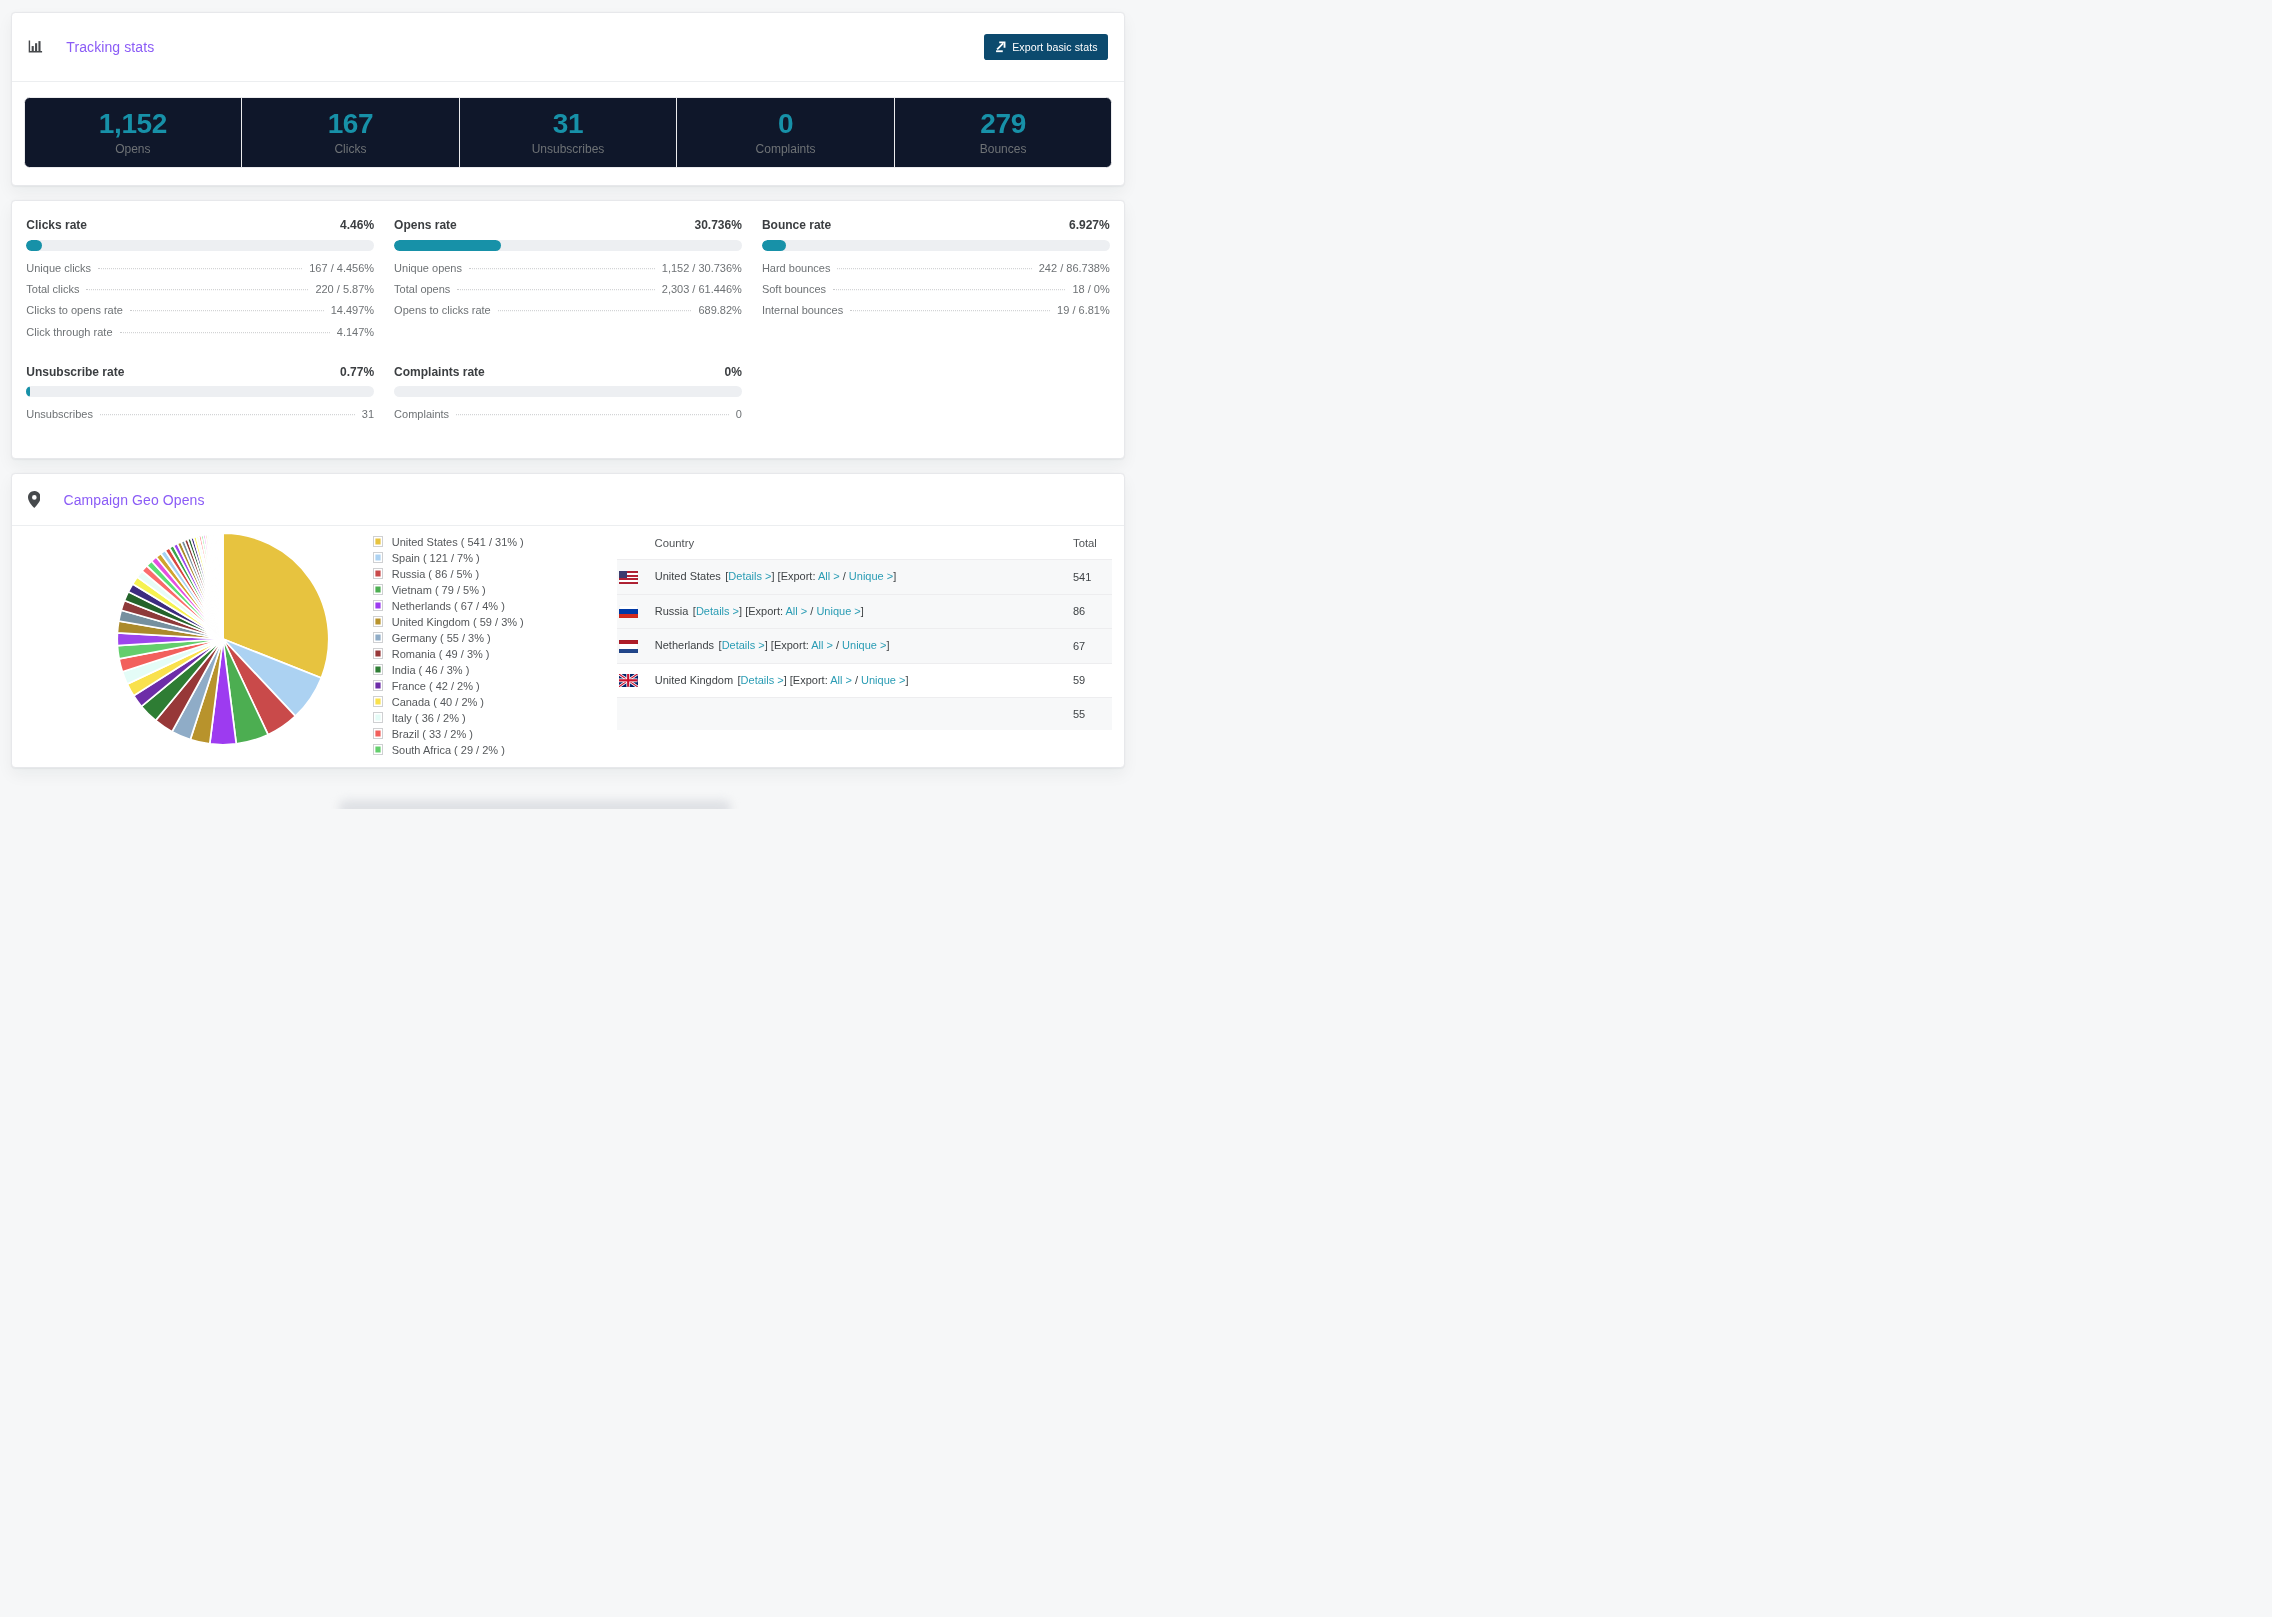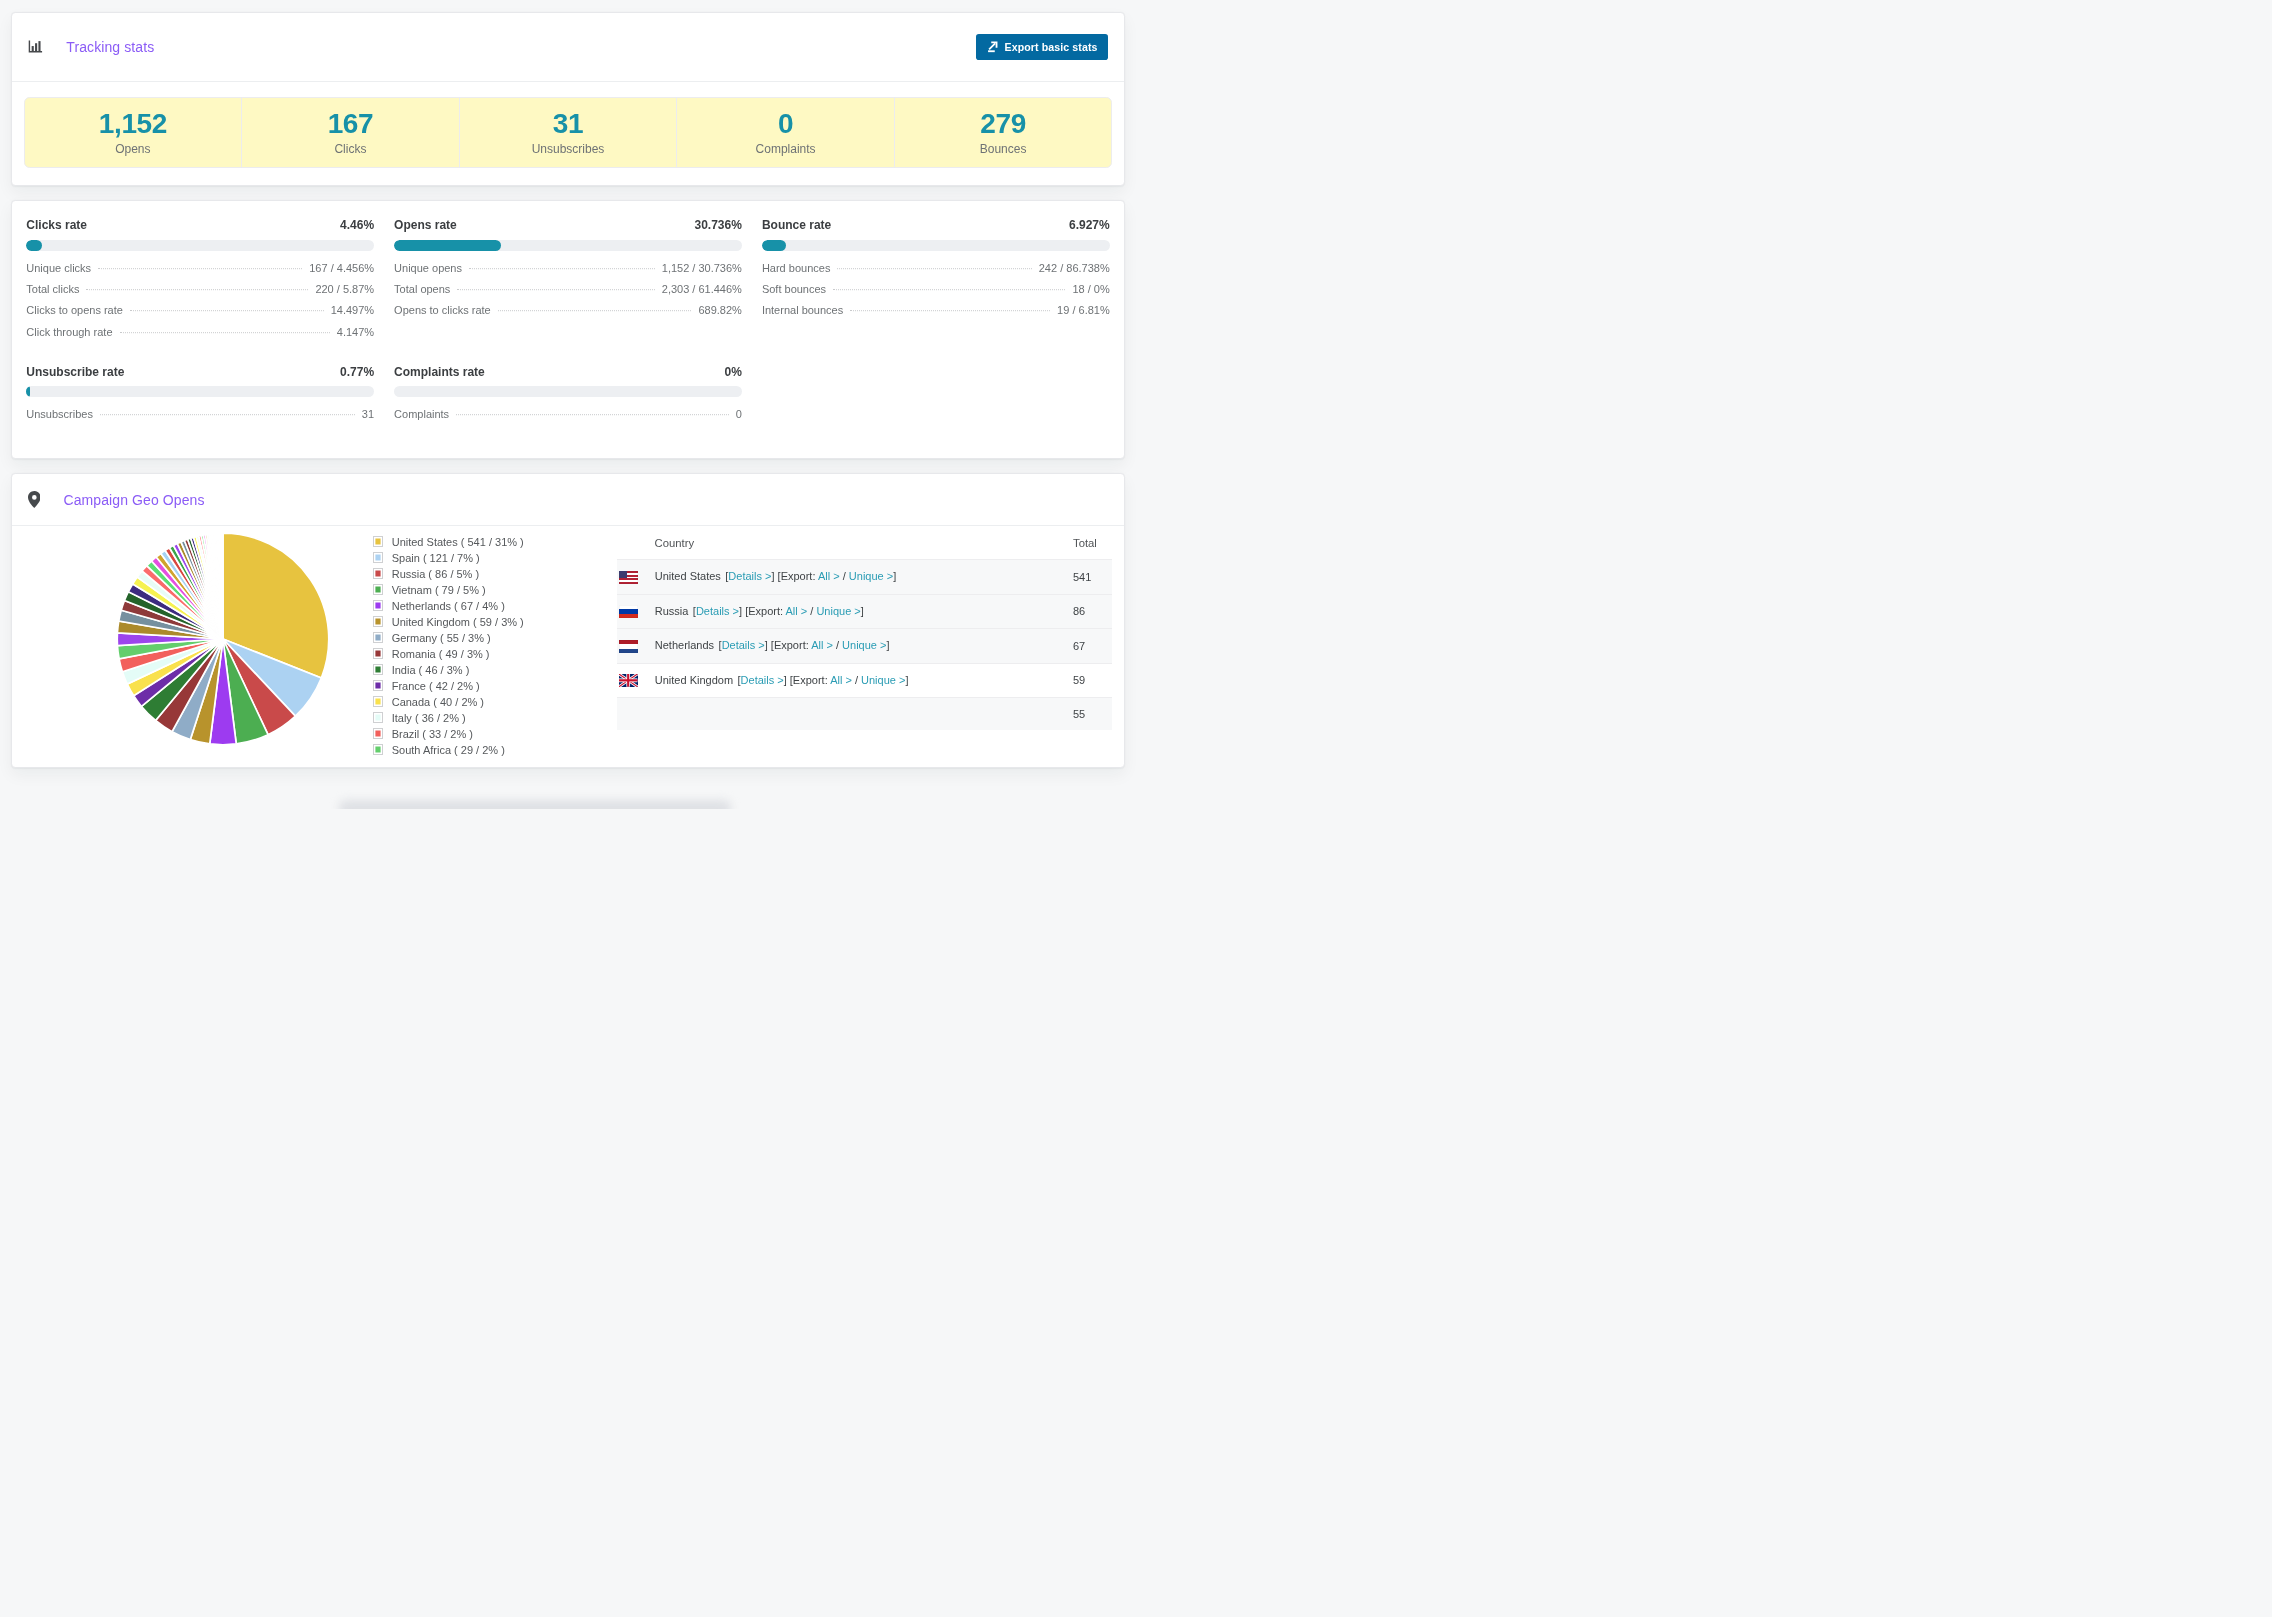--- a/index.html
+++ b/index.html
@@ -19,26 +19,26 @@
     box-shadow:0 0.7px 1.4px rgba(25,35,45,.05), 0 7px 15.5px rgba(25,35,45,.05);
     margin-bottom:14px;
   }
   .card-head { display:flex; justify-content:space-between; align-items:center; padding:21px 15.5px; }
   .card-title { display:flex; align-items:center; gap:23px; font-size:14px; color:#8b5cf6; letter-spacing:0.1px; }
   .card-title .ic { display:inline-flex; }
   .card-divider { height:0.7px; background:#eceef0; }
 
   .btn-primary {
     display:inline-flex; align-items:center; gap:6.4px;
-    background:#0369a1; color:#fff; border:none; border-radius:2.8px;
-    padding:7px 10.6px; font-size:10.6px; font-family:inherit; cursor:pointer; letter-spacing:0.1px;font-weight:bold;
+    background:#0c4a6e; color:#fff; border:none; border-radius:2.8px;
+    padding:7px 10.6px; font-size:10.6px; font-family:inherit; cursor:pointer; letter-spacing:0.1px;
   }
 
   
-  .stats-row { display:flex; margin:15.5px 11.3px 17px; border:0.7px solid #ececee; border-radius:5.6px; background:#fef9c3; }
+  .stats-row { display:flex; margin:15.5px 11.3px 17px; border:0.7px solid #ececee; border-radius:5.6px; background:#0f172a; }
   .stat-box { flex:1; text-align:center; padding:10px 0 11.3px; border-left:0.7px solid #ececee; }
   .stat-box:first-child { border-left:none; }
   .stat-value { font-size:28px; line-height:31px; font-weight:700; color:#1791a8; letter-spacing:-0.4px; }
   .stat-label { margin-top:2.8px; font-size:12px; color:#6e7275; }
 
   
   .rates-grid { display:grid; grid-template-columns:repeat(3,1fr); column-gap:20px; row-gap:27px; padding:17px 14px 38px; }
   .rate-head { display:flex; justify-content:space-between; align-items:baseline; }
   .rate-title { font-size:12px; font-weight:700; color:#3b3e41; }
   .rate-value { font-size:12px; font-weight:700; color:#3b3e41; }

